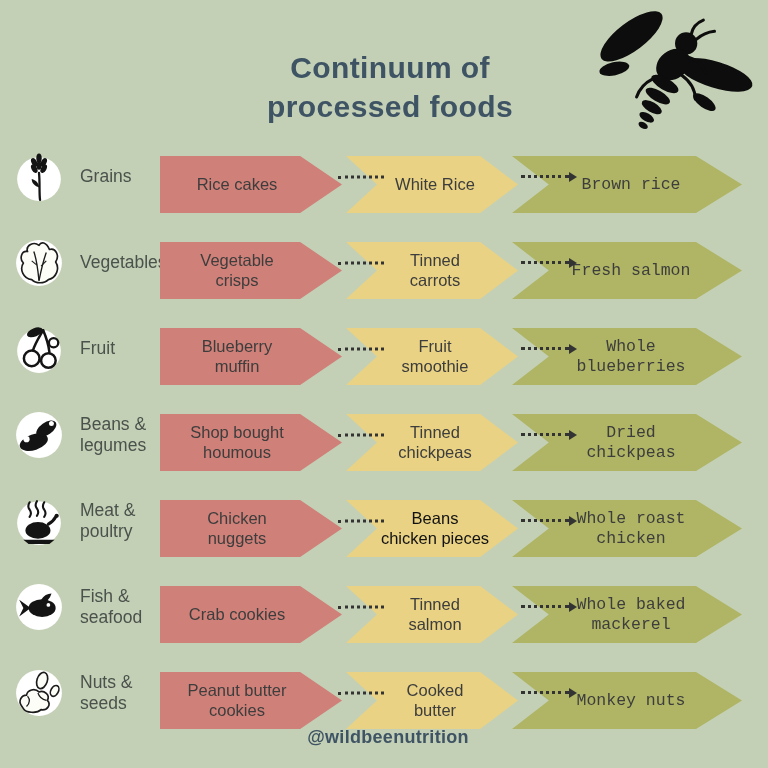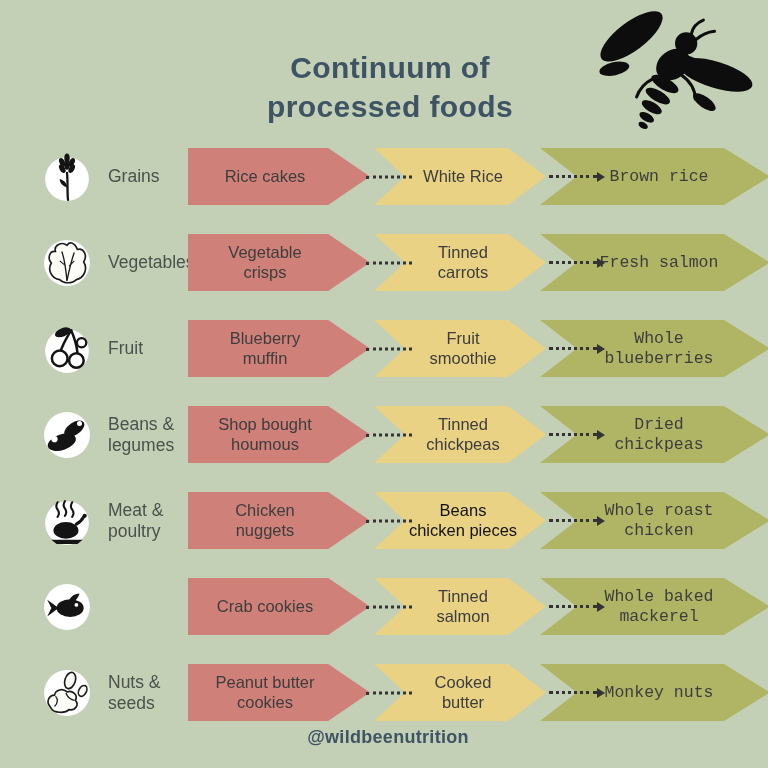--- a/index.html
+++ b/index.html
@@ -9,32 +9,32 @@
   *{margin:0;padding:0;box-sizing:border-box;}
   body{width:768px;height:768px;overflow:hidden;background:var(--bg);
        font-family:"Liberation Sans",sans-serif;}
   .canvas{position:relative;width:768px;height:768px;background:var(--bg);border-radius:26px;}
 
   .title{position:absolute;top:48px;left:20px;width:740px;text-align:center;
          font-size:30px;font-weight:bold;line-height:1.3;color:var(--ink);
          white-space:pre-line;letter-spacing:.4px;}
   .bee{position:absolute;top:6px;left:586px;width:172px;height:136px;}
 
-  .rows{position:absolute;top:148px;left:0;width:656px;padding-left:28px;}
+  .rows{position:absolute;top:148px;left:0;width:656px;}
   .row{position:relative;width:768px;height:57px;margin-bottom:29px;}
 
   .icon-wrap{position:absolute;left:14px;top:50%;transform:translateY(-50%);
              width:50px;height:50px;}
   .icon-wrap svg{width:50px;height:50px;display:block;}
 
   .cat-label{position:absolute;left:80px;top:50%;transform:translateY(-50%);
              width:95px;font-size:17.5px;color:var(--label);line-height:1.22;
              white-space:pre-line;}
 
-  .arrow{position:absolute;top:0;height:57px;display:flex;align-items:center;
+  .arrow{position:absolute;top:8px;height:57px;display:flex;align-items:center;
          justify-content:center;text-align:center;font-size:16.5px;
          color:var(--atext);line-height:1.18;white-space:pre-line;z-index:1;}
   .arrow.most{left:160px;width:182px;background:var(--red);
          clip-path:polygon(0 0,77% 0,100% 50%,77% 100%,0 100%);
          padding:0 36px 0 8px;}
   .arrow.mid{left:346px;width:172px;background:var(--yellow);
          clip-path:polygon(0 0,78% 0,100% 50%,78% 100%,0 100%,18% 50%);
          padding:0 28px 0 34px;}
   .arrow.least{left:512px;width:230px;background:var(--green);
          clip-path:polygon(0 0,80% 0,100% 50%,80% 100%,0 100%,16% 50%);
@@ -235,20 +235,22 @@
         <svg viewBox="0 0 48 48">
           <circle cx="24" cy="24" r="22" fill="#fff"></circle>
           <g fill="#141414">
             <ellipse cx="27" cy="25" rx="13" ry="8.5"></ellipse>
             <path d="M16 25 L5 17 L9 25 L5 33 Z"></path>
             <path d="M26 17 q4 -6 10 -6 q-1 4 -4 7 Z"></path>
           </g>
           <circle cx="33" cy="22" r="1.8" fill="#fff"></circle>
         </svg>
       </div>
+      <div class="cat-label">Fish &amp;
+seafood</div>
       <div class="arrow most">Crab cookies</div>
       <div class="conn c1">
           <div class="dots"></div>
         </div>
       <div class="arrow mid">Tinned
 salmon</div>
       <div class="conn c2">
           <div class="dots"></div>
           <div class="head"></div>
         </div>

